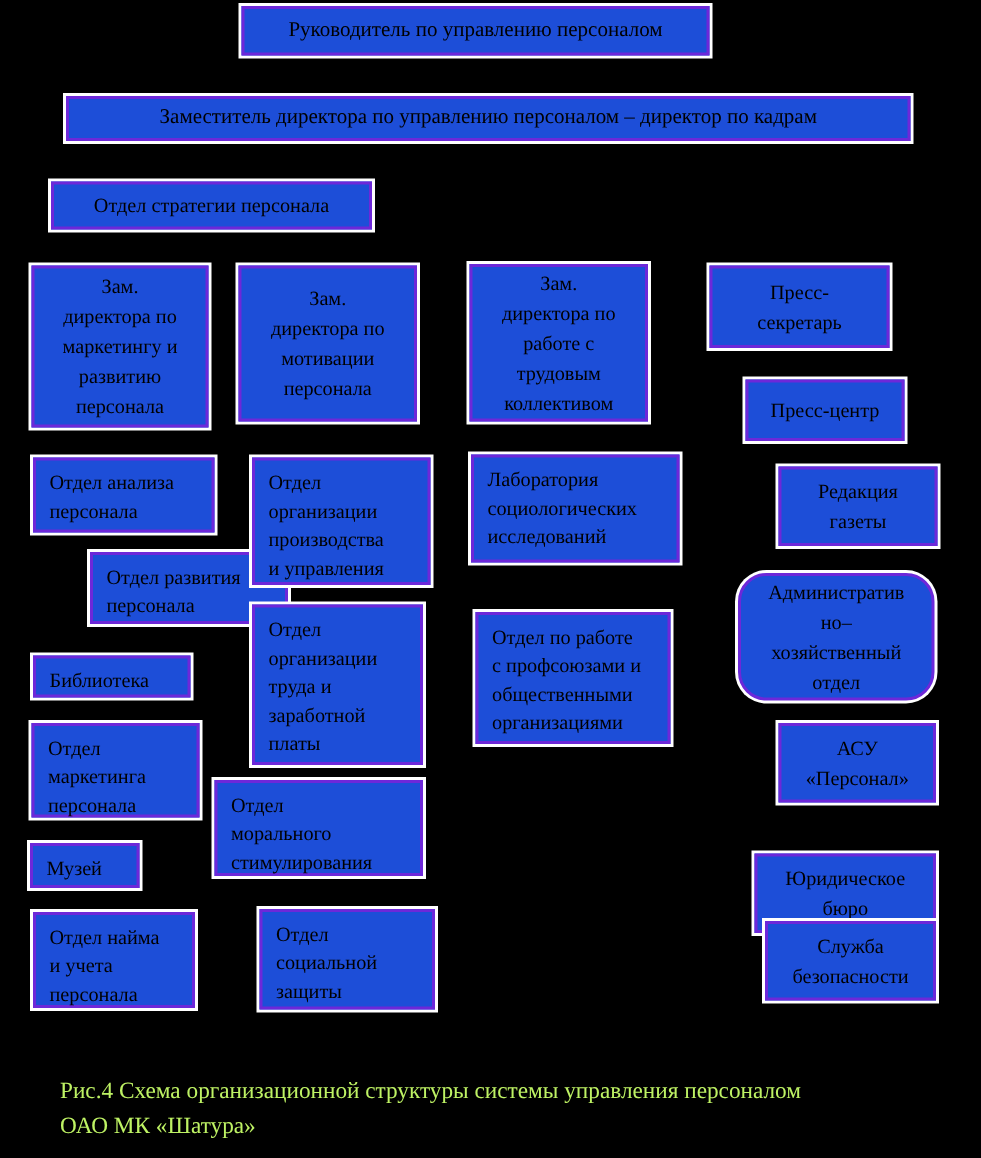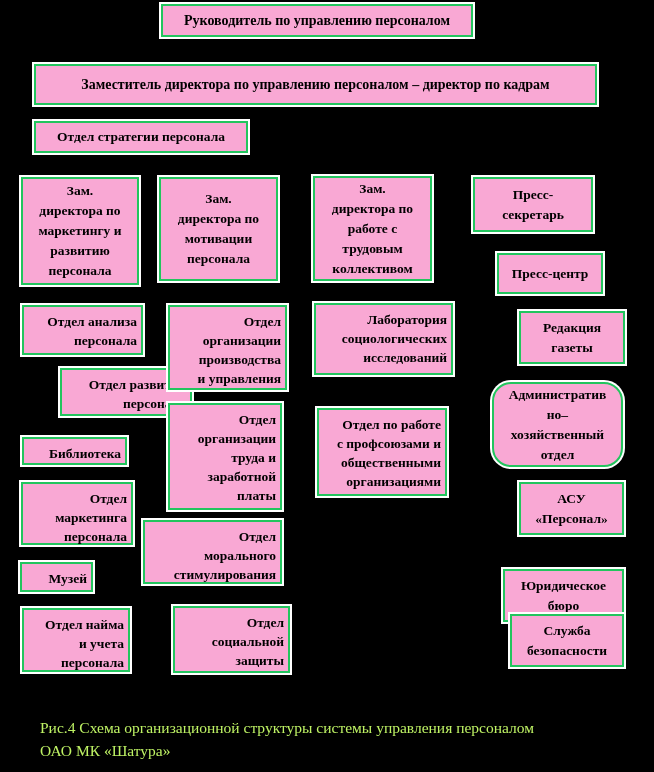--- a/index.html
+++ b/index.html
@@ -6,42 +6,42 @@
   .stage {
     position: relative;
     width: 654px; height: 772px;
     background: #000000;
     font-family: "Liberation Serif", "DejaVu Serif", serif;
     overflow: hidden;
   }
   .box {
     position: absolute;
     box-sizing: border-box;
-    background: #f9a8d4;
-    border: 2px solid #22c55e;
+    background: #1d4ed8;
+    border: 2px solid #6d28d9;
     box-shadow: 0 0 0 2px #ffffff;
     color: #000000;
-    font-weight: bold;
+    font-weight: normal;
     font-size: 13.5px;
     white-space: pre-line;
   }
   .c {  
     display: flex; align-items: center; justify-content: center;
     text-align: center;
     line-height: 20px;
   }
   .l {  
-    text-align: right;
+    text-align: left;
     padding: 5px 4px 0 9px;
     line-height: 19px;
   }
   .hdr { font-size: 14px; }
 
   .b1  { left:161px; top:4px;   width:312px; height:33px; }
-  .b2  { left:34px;  top:64px;  width:563px; height:41px; }
+  .b2  { left:44px;  top:64px;  width:563px; height:30px; }
   .b3  { left:34px;  top:121px; width:214px; height:32px; }
   .b4  { left:21px;  top:177px; width:118px; height:108px; }
   .b5  { left:159px; top:177px; width:119px; height:104px; }
   .b6  { left:313px; top:176px; width:119px; height:105px; }
   .b7  { left:473px; top:177px; width:120px; height:55px; }
   .b8  { left:497px; top:253px; width:106px; height:41px; }
   .b9  { left:22px;  top:305px; width:121px; height:50px; }
   .b10 { left:22px;  top:368px; width:132px; height:48px;margin-left:38px; }
   .b11 { left:22px;  top:437px; width:105px; height:28px; }
   .b12 { left:21px;  top:482px; width:112px; height:63px; }

